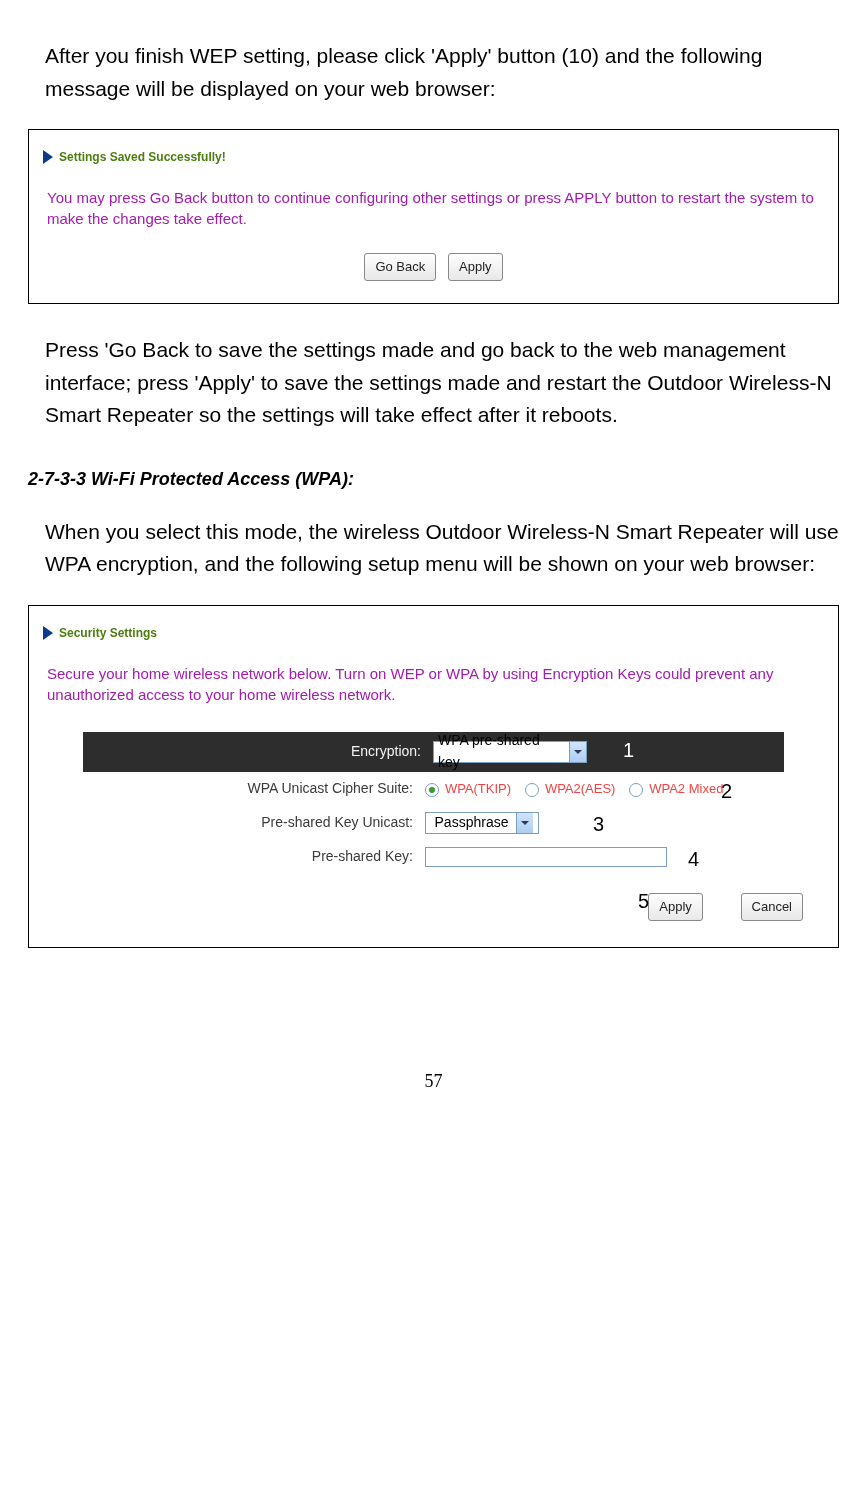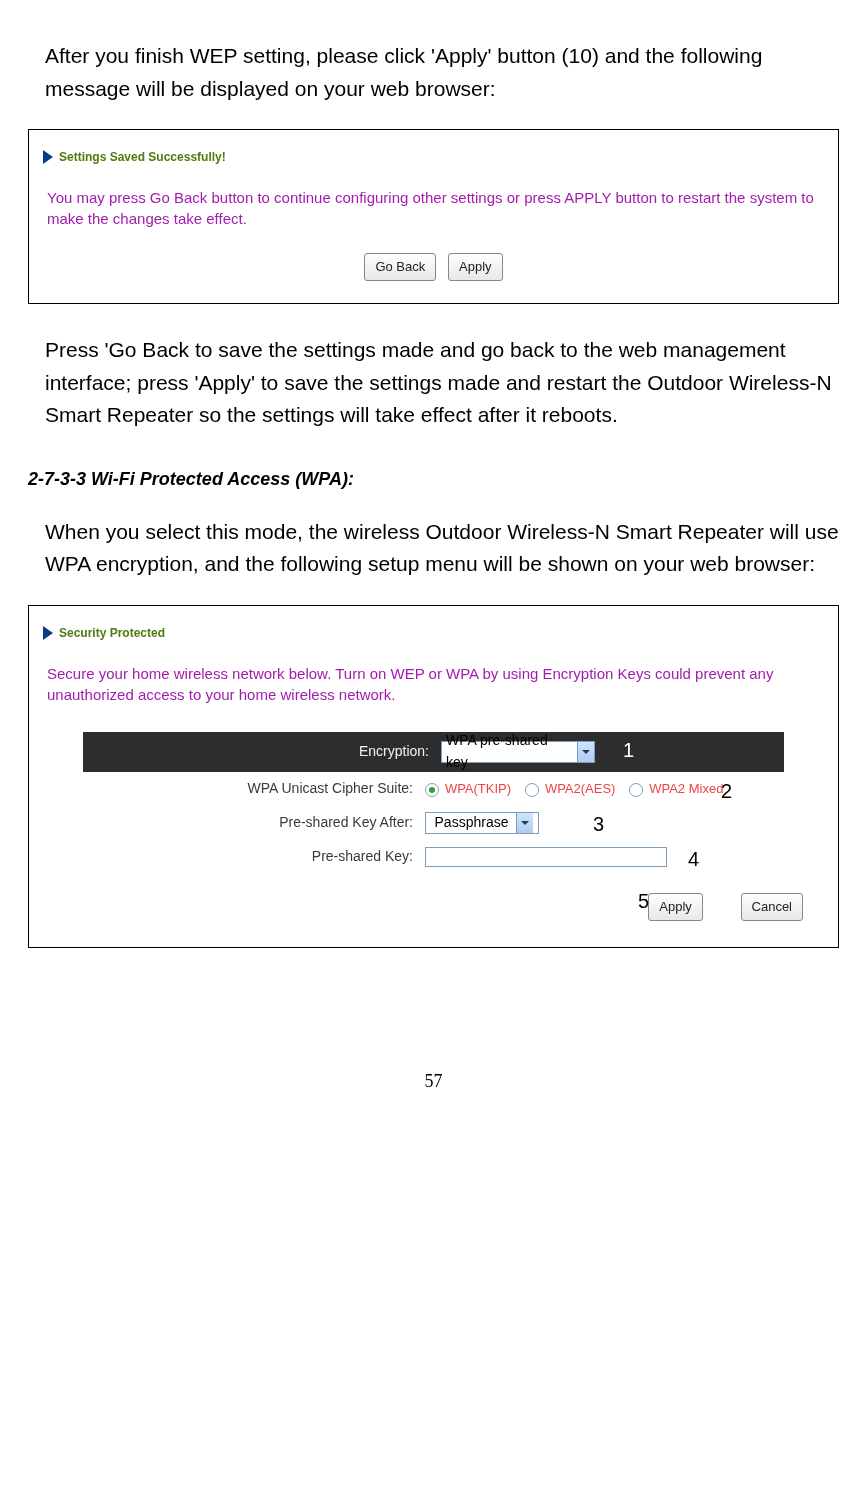--- a/index.html
+++ b/index.html
@@ -77,21 +77,21 @@
       position: relative;
     }
     .settings-label {
       width: 330px;
       text-align: right;
       padding-right: 12px;
     }
     .dark-row {
       background: #2d2d2d;
       color: #f3f3f3;
-      padding: 6px 16px;
+      padding: 6px 8px;
     }
     .dark-row .settings-label {
       color: #f3f3f3;
     }
     .select {
       display: inline-flex;
       align-items: center;
       background: #fff;
       border: 1px solid #7b9ebd;
       font-size: 14px;
@@ -197,21 +197,21 @@
 <p class="paragraph">Press 'Go Back to save the settings made and go back to the web management interface; press 'Apply' to save the settings made and restart the Outdoor Wireless-N Smart Repeater so the settings will take effect after it reboots.</p>
 
 <div class="section-heading">2-7-3-3 Wi-Fi Protected Access (WPA):</div>
 
 <p class="paragraph">When you select this mode, the wireless Outdoor Wireless-N Smart Repeater will use WPA encryption, and the following setup menu will be shown on your web browser:</p>
 
 <div class="box">
   <div class="box-inner" style="padding-bottom:26px;">
     <div class="box-header">
       <span class="arrow-icon"></span>
-      <span class="box-title">Security Protected</span>
+      <span class="box-title">Security Settings</span>
     </div>
     <div class="box-text">Secure your home wireless network below. Turn on WEP or WPA by using Encryption Keys could prevent any unauthorized access to your home wireless network.</div>
 
     <div class="field-block" style="margin:0 40px;">
 
       <div class="settings-row dark-row">
         <span class="settings-label">Encryption:</span>
         <span class="select select-wide">
           <span>WPA pre-shared key</span>
           <span class="select-arrow"></span>
@@ -226,21 +226,21 @@
           <span class="radio-label">WPA(TKIP)</span>
           <span class="radio"></span>
           <span class="radio-label">WPA2(AES)</span>
           <span class="radio"></span>
           <span class="radio-label">WPA2 Mixed</span>
         </span>
         <span class="callout" style="left:638px; top:4px;">2</span>
       </div>
 
       <div class="settings-row">
-        <span class="settings-label">Pre-shared Key After:</span>
+        <span class="settings-label">Pre-shared Key Unicast:</span>
         <span class="select select-mid">
           <span>Passphrase</span>
           <span class="select-arrow"></span>
         </span>
         <span class="callout" style="left:510px; top:3px;">3</span>
       </div>
 
       <div class="settings-row">
         <span class="settings-label">Pre-shared Key:</span>
         <span class="text-input"></span>

